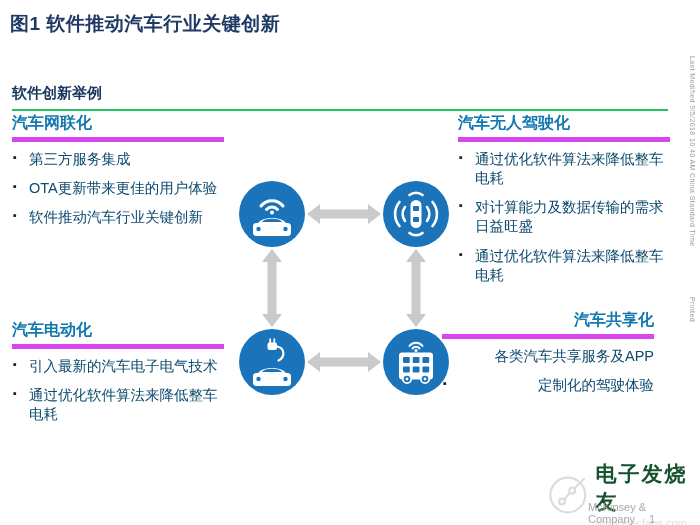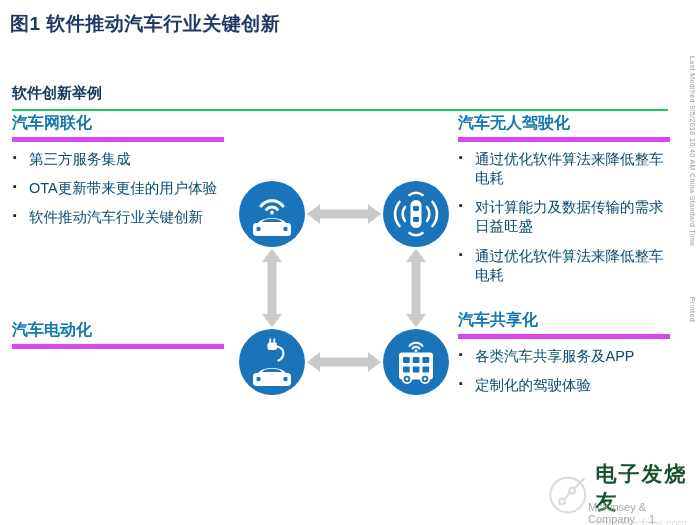--- a/index.html
+++ b/index.html
@@ -6,21 +6,21 @@
   .slide{position:relative;width:700px;height:525px;background:#ffffff;overflow:hidden;
          font-family:"Liberation Sans",sans-serif;}
   .page-title{position:absolute;left:10px;top:11px;font-size:19px;font-weight:bold;
               color:var(--title,#1f3864);letter-spacing:.5px;}
   .subtitle{position:absolute;left:12px;top:84px;width:656px;font-size:15px;font-weight:bold;
             color:var(--subtitle,#17365d);border-bottom:2px solid #22c55e;padding-bottom:6px;}
   .quadrant{position:absolute;width:212px;}
   .q-tl{left:12px;top:113px;}
   .q-tr{left:458px;top:113px;}
   .q-bl{left:12px;top:320px;}
-  .q-br{left:458px;top:310px;}
+  .q-br{left:442px;top:310px;text-align:right;}
   .q-heading{font-size:16px;font-weight:bold;color:var(--heading,#1178b0);
              border-bottom:5px solid #d946ef;padding-bottom:3px;margin-bottom:8px;}
   .bullets{list-style:none;margin:0;padding:0;}
   .bullets li{position:relative;padding-left:17px;margin-bottom:10px;font-size:14.5px;
               line-height:1.32;color:#0c4a6e;}
   .bullets li::before{content:"▪";position:absolute;left:1px;top:0;font-size:11px;color:#1a1a1a;}
   .diagram{position:absolute;left:228px;top:168px;}
   .node-circle{fill:var(--node_blue,#1b74ba);}
   .arrow{fill:var(--arrow_gray,#c9cacb);}
   .iw{fill:#ffffff;}
@@ -61,20 +61,24 @@
     <div class="q-heading">汽车无人驾驶化</div>
     <ul class="bullets">
       <li>通过优化软件算法来降低整车电耗</li>
       <li>对计算能力及数据传输的需求日益旺盛</li>
       <li>通过优化软件算法来降低整车电耗</li>
     </ul>
   </div>
 
   <div class="quadrant q-bl">
     <div class="q-heading">汽车电动化</div>
+    <ul class="bullets">
+      <li>引入最新的汽车电子电气技术</li>
+      <li>通过优化软件算法来降低整车电耗</li>
+    </ul>
   </div>
 
   <div class="quadrant q-br">
     <div class="q-heading">汽车共享化</div>
     <ul class="bullets">
       <li>各类汽车共享服务及APP</li>
       <li>定制化的驾驶体验</li>
     </ul>
   </div>
 

